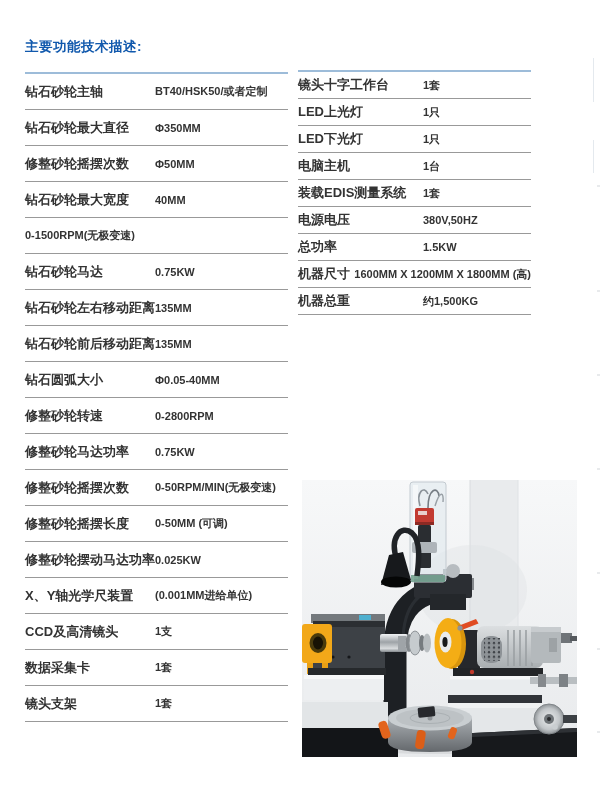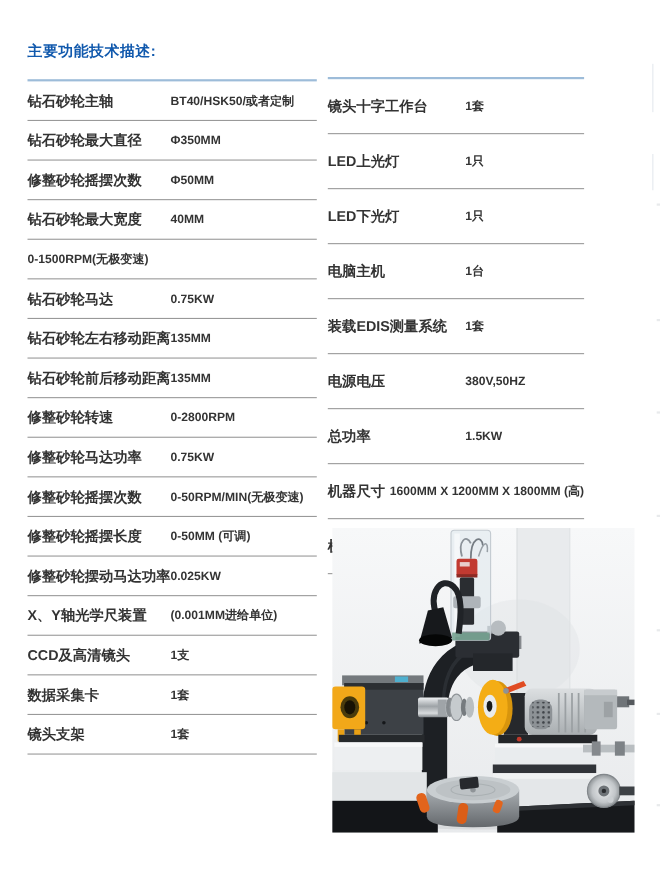--- a/index.html
+++ b/index.html
@@ -28,21 +28,21 @@
     box-sizing:border-box;
   }
   .spec-table.left{left:25px;top:72px;width:263px;}
   .spec-table.right{left:298px;top:70px;width:233px;}
   .spec-row{
     display:flex;align-items:center;
     border-bottom:1px solid var(--divider);
     box-sizing:border-box;
   }
   .spec-table.left .spec-row{height:36px;}
-  .spec-table.right .spec-row{height:50px;}
+  .spec-table.right .spec-row{height:27px;}
   .spec-label{
     flex:0 1 130px;
     white-space:nowrap;
     font-size:13px;font-weight:600;color:var(--text);
   }
   .spec-table.right .spec-label{flex:0 1 125px;}
   .spec-value{
     flex:0 0 auto;
     white-space:nowrap;
     font-size:11px;font-weight:600;color:var(--text);
@@ -86,20 +86,24 @@
         <span class="spec-label">钻石砂轮马达</span>
         <span class="spec-value">0.75KW</span>
       </div>
       <div class="spec-row">
         <span class="spec-label">钻石砂轮左右移动距离</span>
         <span class="spec-value">135MM</span>
       </div>
       <div class="spec-row">
         <span class="spec-label">钻石砂轮前后移动距离</span>
         <span class="spec-value">135MM</span>
+      </div>
+      <div class="spec-row">
+        <span class="spec-label">钻石圆弧大小</span>
+        <span class="spec-value">Φ0.05-40MM</span>
       </div>
       <div class="spec-row">
         <span class="spec-label">修整砂轮转速</span>
         <span class="spec-value">0-2800RPM</span>
       </div>
       <div class="spec-row">
         <span class="spec-label">修整砂轮马达功率</span>
         <span class="spec-value">0.75KW</span>
       </div>
       <div class="spec-row">

